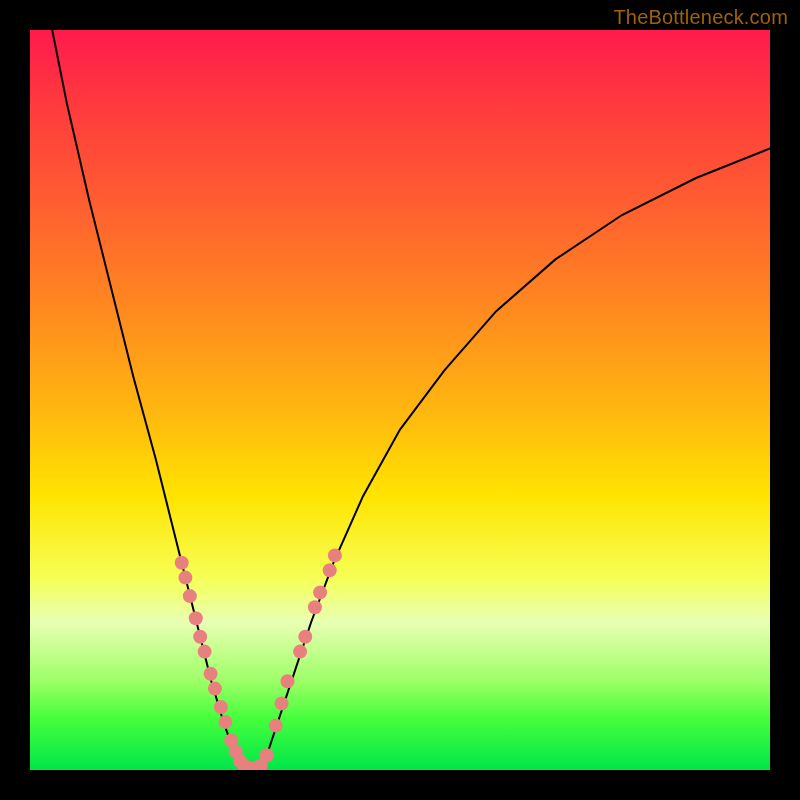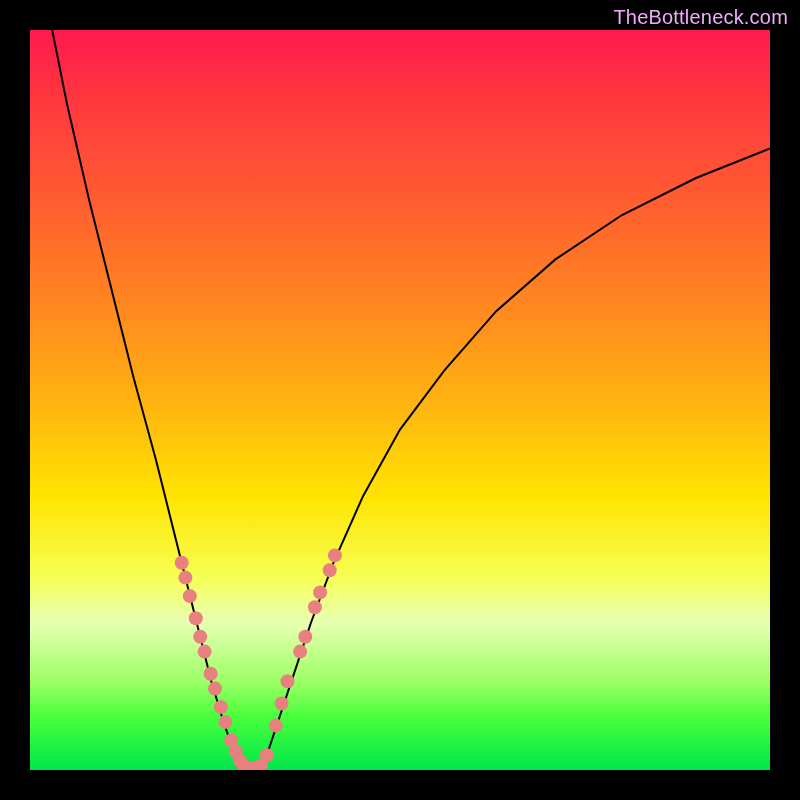--- a/index.html
+++ b/index.html
@@ -36,21 +36,21 @@
       #e8ffb3 80%,
       #9dff66 88%,
       #46ff3c 93%,
       #00e64a 100%
     );
   }
   .watermark {
     position: absolute;
     top: 6px;
     right: 12px;
-    color: #f0abfc;
+    color: #a16207;
     font-size: 20px;
     font-weight: 500;
     letter-spacing: 0.2px;
     user-select: none;
   }
   svg.curves {
     position: absolute;
     left: 0;
     top: 0;
     width: 740px;

